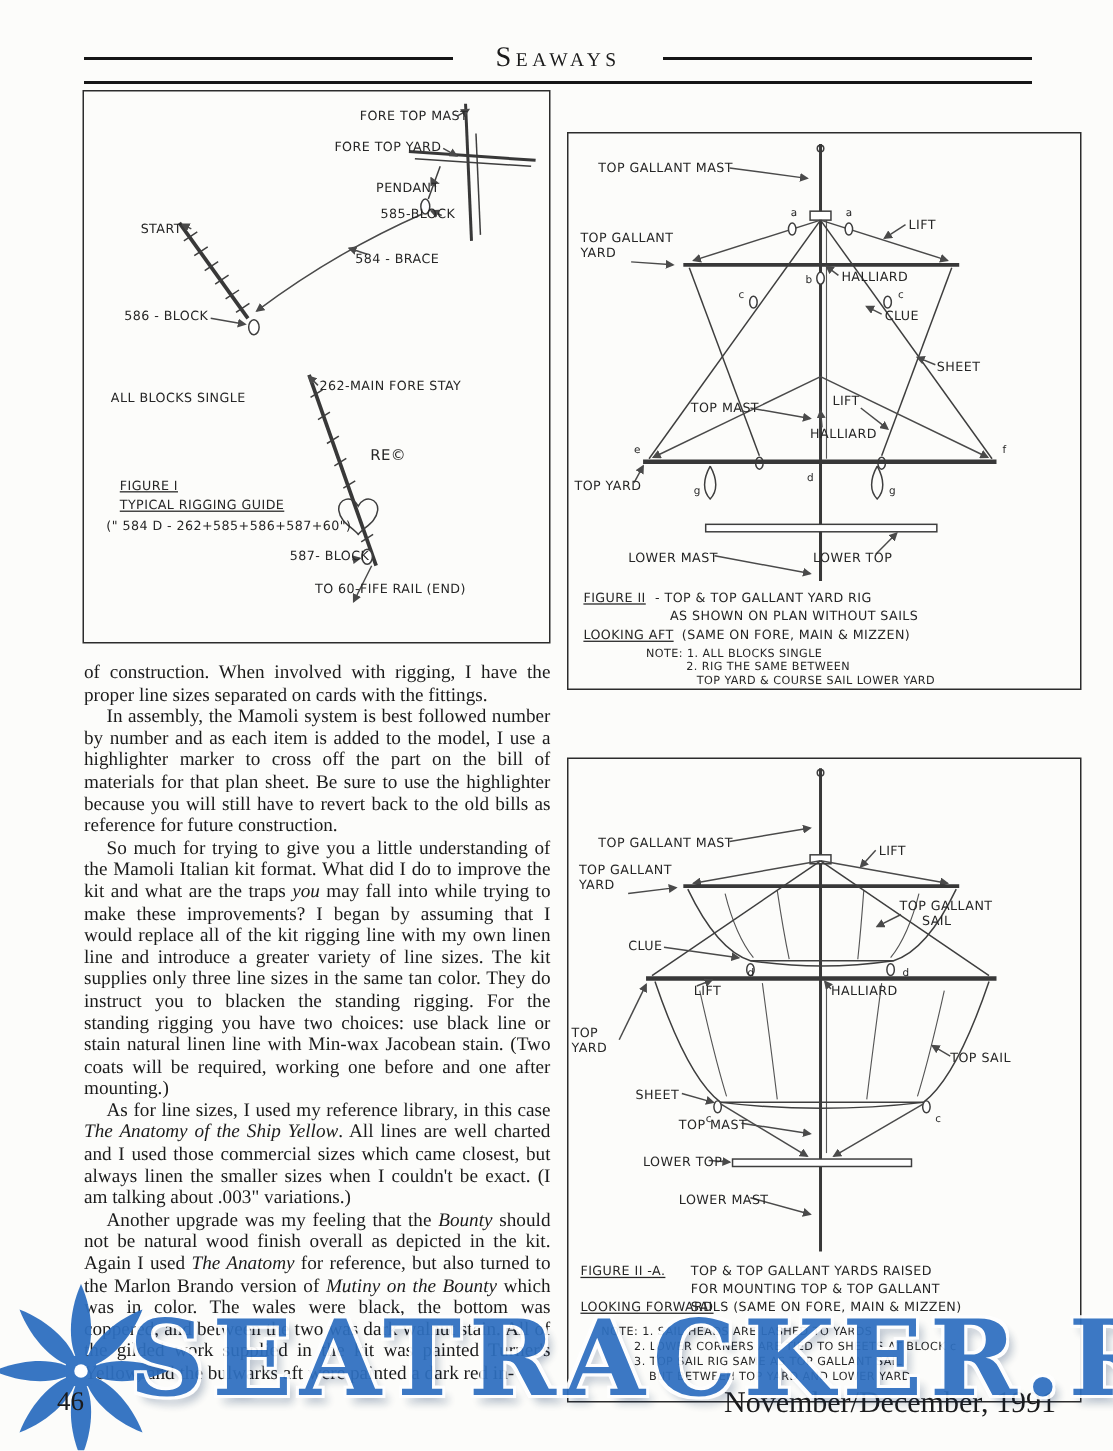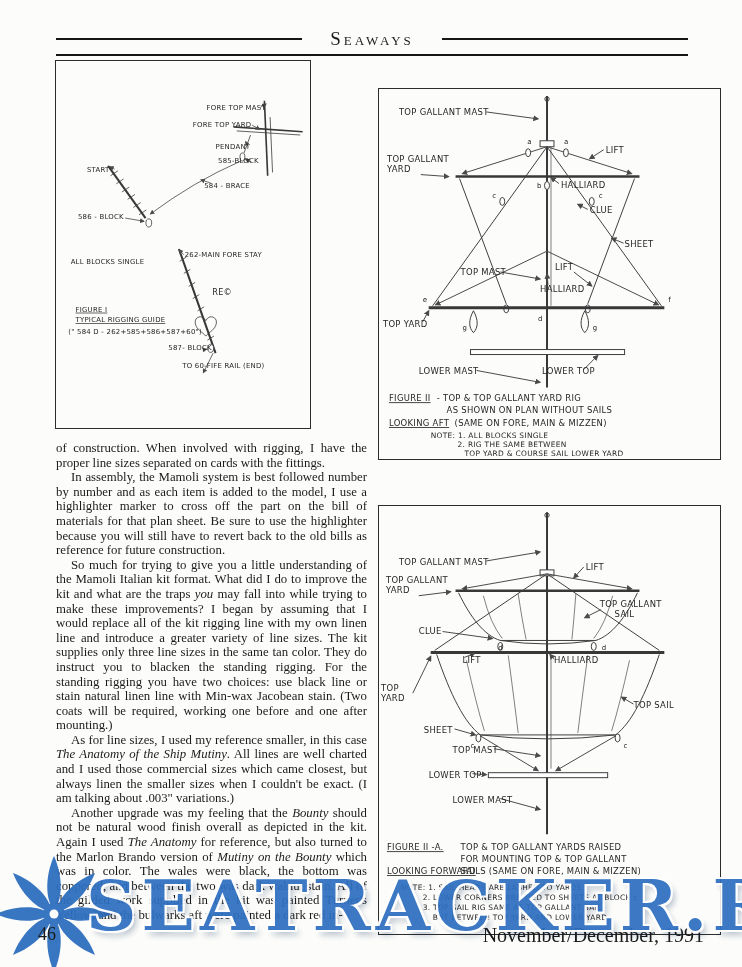--- a/index.html
+++ b/index.html
@@ -11,21 +11,21 @@
   }
   
   .masthead { position:absolute; left:56px; top:28px; width:632px; }
   .masthead-row { display:flex; align-items:center; gap:28px;text-align:center; }
   .masthead-row .rule { flex:1; height:2px; background:#161616; }
   .masthead-title { font-size:19px; letter-spacing:3px; font-variant:small-caps; white-space:nowrap; }
   .masthead-underline { margin-top:4px; height:2px; background:#161616; }
 
   
   .figbox { position:absolute; border:1.3px solid #2c2c2c; background:transparent; }
-  .fig1  { left:55px;  top:60px;  width:256px; height:369px; }
+  .fig1  { left:55px;  top:60px;  width:312px; height:369px; }
   .fig2  { left:378px; top:88px;  width:343px; height:372px; }
   .fig2a { left:378px; top:505px; width:343px; height:430px; }
   .figbox svg { width:100%; height:100%; display:block; }
 
   svg text { font-family:"DejaVu Sans", sans-serif; fill:#262626; letter-spacing:.3px; }
   .s075 { stroke:#555; stroke-width:.75; fill:none; }
   .s1  { stroke:#3e3e3e; stroke-width:1;   fill:none; }
   .s2  { stroke:#383838; stroke-width:2;   fill:none; }
   .s25 { stroke:#383838; stroke-width:2.5; fill:none; }
   .s3  { stroke:#383838; stroke-width:3;   fill:none; }
@@ -323,21 +323,21 @@
           <text x="44" y="406" font-size="7.5">3. TOP SAIL RIG SAME AS TOP GALLANT SAIL</text>
           <text x="54" y="416" font-size="7.5">BUT BETWEEN TOP YARD AND LOWER YARD</text>
         </g>
     </svg>
   </section>
 
   <article class="article">
       <p class="first"><span>of construction. When involved with rigging, I have the proper line sizes separated on cards with the fittings.</span></p>
       <p><span>In assembly, the Mamoli system is best followed number by number and as each item is added to the model, I use a highlighter marker to cross off the part on the bill of materials for that plan sheet. Be sure to use the highlighter because you will still have to revert back to the old bills as reference for future construction.</span></p>
       <p><span>So much for trying to give you a little understanding of the Mamoli Italian kit format. What did I do to improve the kit and what are the traps </span><i>you</i><span> may fall into while trying to make these improvements? I began by assuming that I would replace all of the kit rigging line with my own linen line and introduce a greater variety of line sizes. The kit supplies only three line sizes in the same tan color. They do instruct you to blacken the standing rigging. For the standing rigging you have two choices: use black line or stain natural linen line with Min-wax Jacobean stain. (Two coats will be required, working one before and one after mounting.)</span></p>
-      <p><span>As for line sizes, I used my reference smaller, in this case </span><i>The Anatomy of the Ship Mutiny</i><span>. All lines are well charted and I used those commercial sizes which came closest, but always linen the smaller sizes when I couldn't be exact. (I am talking about .003" variations.)</span></p>
+      <p><span>As for line sizes, I used my reference library, in this case </span><i>The Anatomy of the Ship Yellow</i><span>. All lines are well charted and I used those commercial sizes which came closest, but always linen the smaller sizes when I couldn't be exact. (I am talking about .003" variations.)</span></p>
       <p><span>Another upgrade was my feeling that the </span><i>Bounty</i><span> should not be natural wood finish overall as depicted in the kit. Again I used </span><i>The Anatomy</i><span> for reference, but also turned to the Marlon Brando version of </span><i>Mutiny on the Bounty</i><span> which was in color. The wales were black, the bottom was coppered, and between the two was dark walnut stain. All of the gilded work supplied in the kit was painted Turner's Yellow, and the bulwarks aft were painted a dark red in-</span></p>
     </article>
 
   <div class="page-num">46</div>
   <div class="issue">November/December, 1991</div>
 
   <svg class="wm-logo" viewBox="-66 -66 132 132">
     <g>
       <g transform="rotate(0)">
           <path d="M0,-58 C9,-38 9,-14 0,-4 C-9,-14 -9,-38 0,-58 Z"></path>

